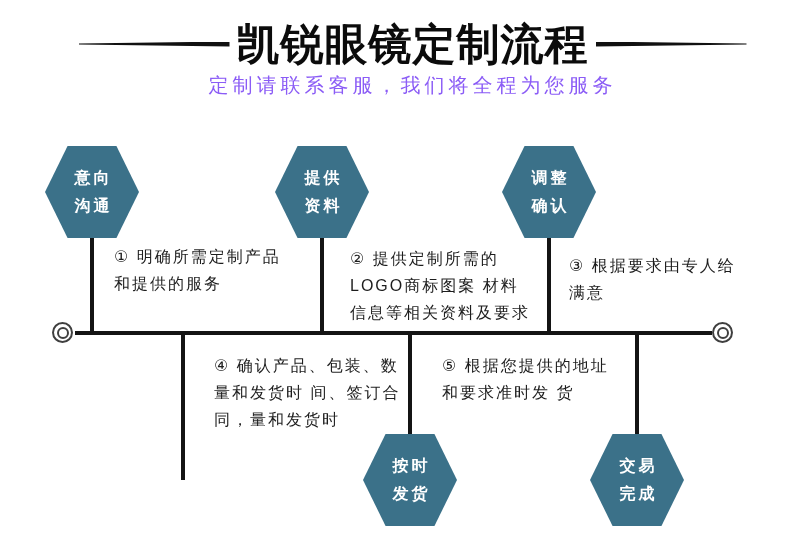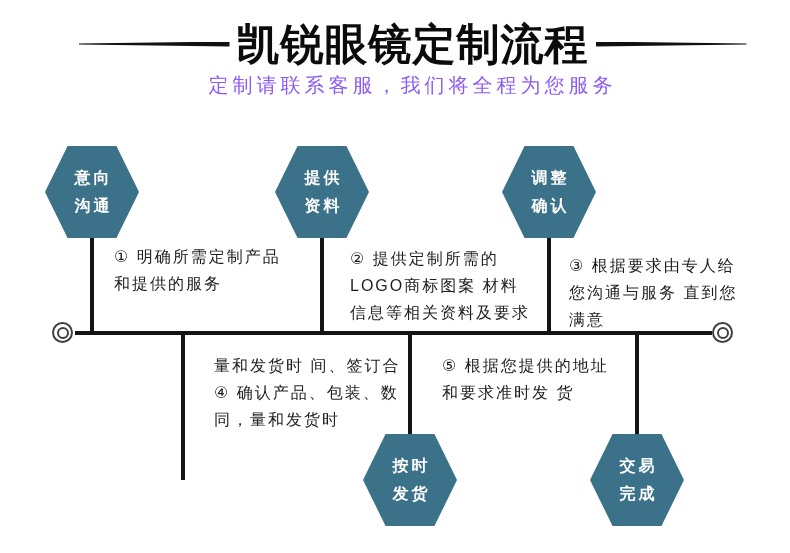--- a/index.html
+++ b/index.html
@@ -130,26 +130,25 @@
       <span class="dline">② 提供定制所需的</span>
       <span class="dline">LOGO商标图案 材料</span>
       <span class="dline">信息等相关资料及要求</span>
     </div>
     <div class="desc" style="left:114px;top:243px">
       <span class="dline">① 明确所需定制产品</span>
       <span class="dline">和提供的服务</span>
     </div>
     <div class="desc" style="left:569px;top:252px">
       <span class="dline">③ 根据要求由专人给</span>
-      <span class="dline">您沟通与服务 直到您</span>
       <span class="dline">满意</span>
     </div>
     <div class="desc" style="left:214px;top:352px">
+      <span class="dline">④ 确认产品、包装、数</span>
       <span class="dline">量和发货时 间、签订合</span>
-      <span class="dline">④ 确认产品、包装、数</span>
       <span class="dline">同，量和发货时</span>
     </div>
     <div class="desc" style="left:442px;top:352px">
       <span class="dline">⑤ 根据您提供的地址</span>
       <span class="dline">和要求准时发 货</span>
     </div>
 
   </div>
 </div>
 

